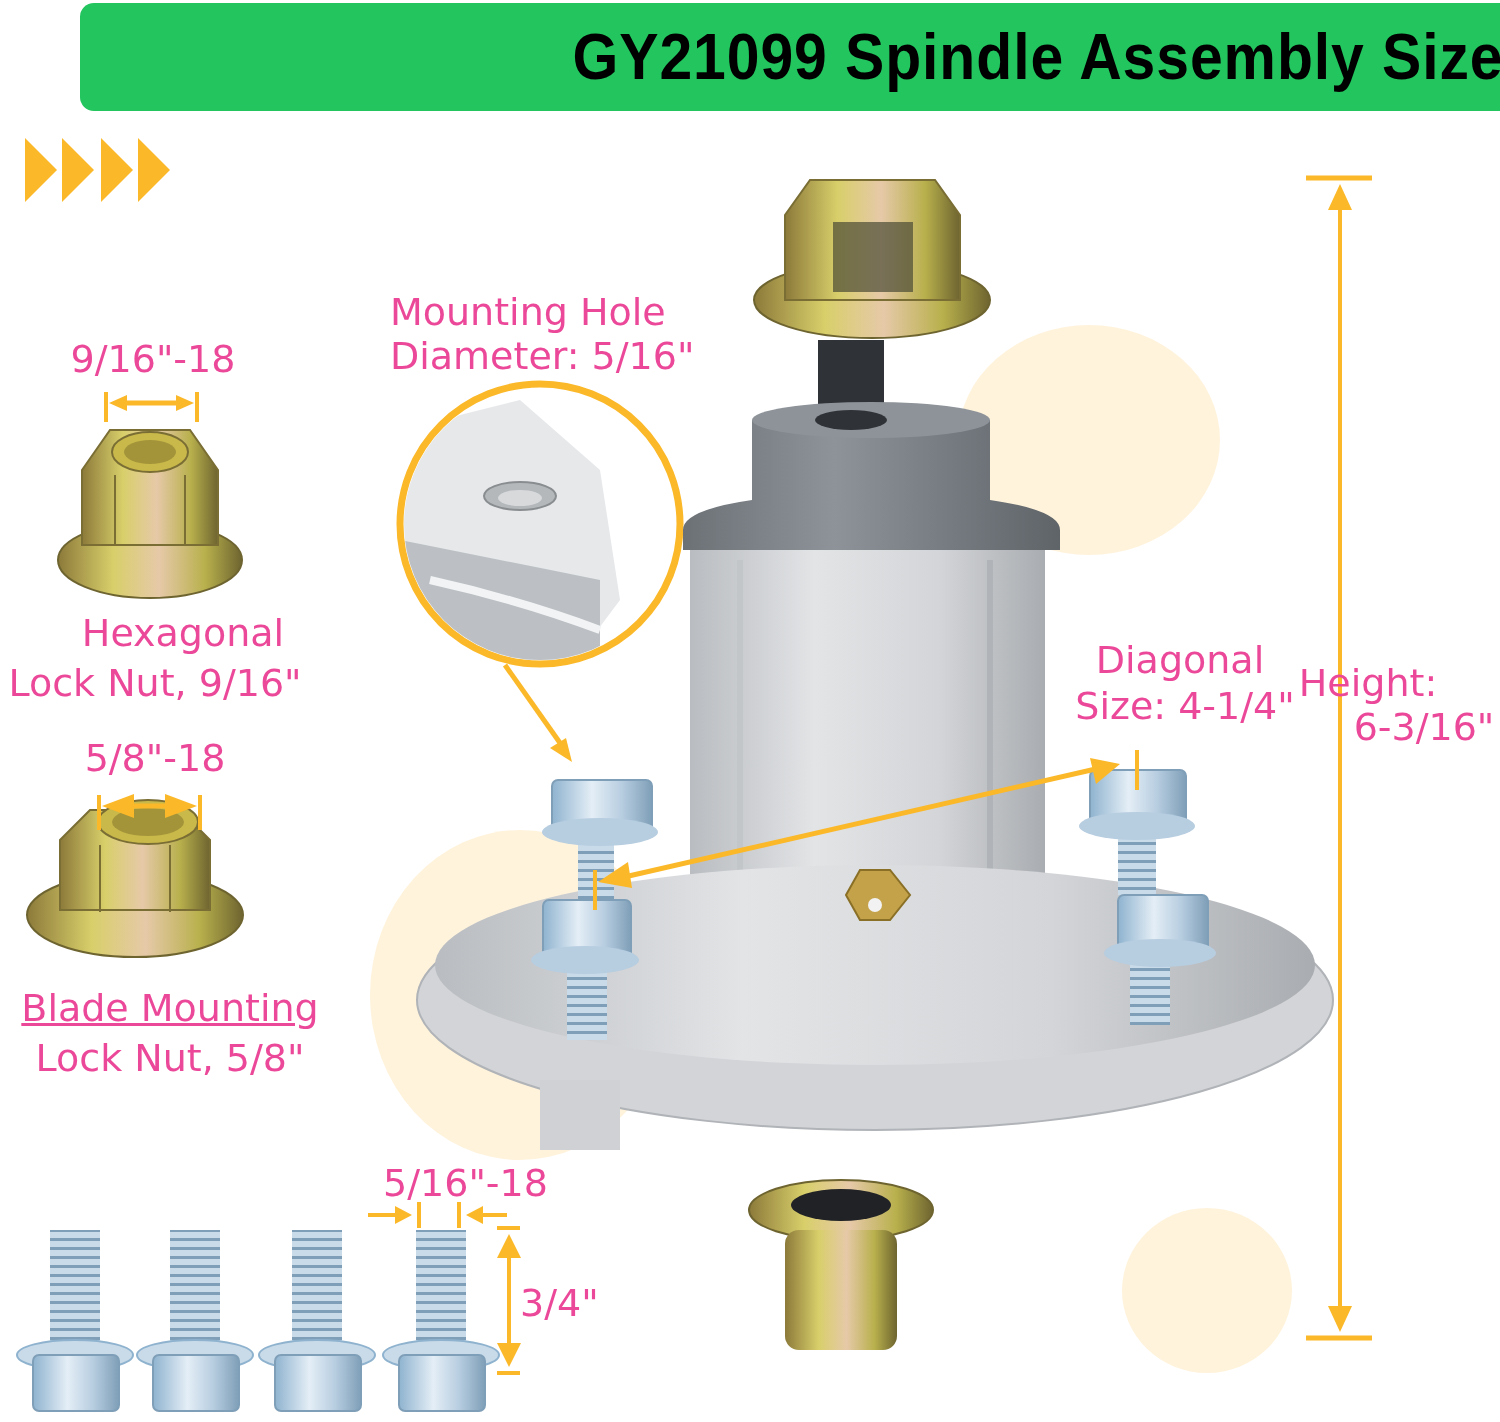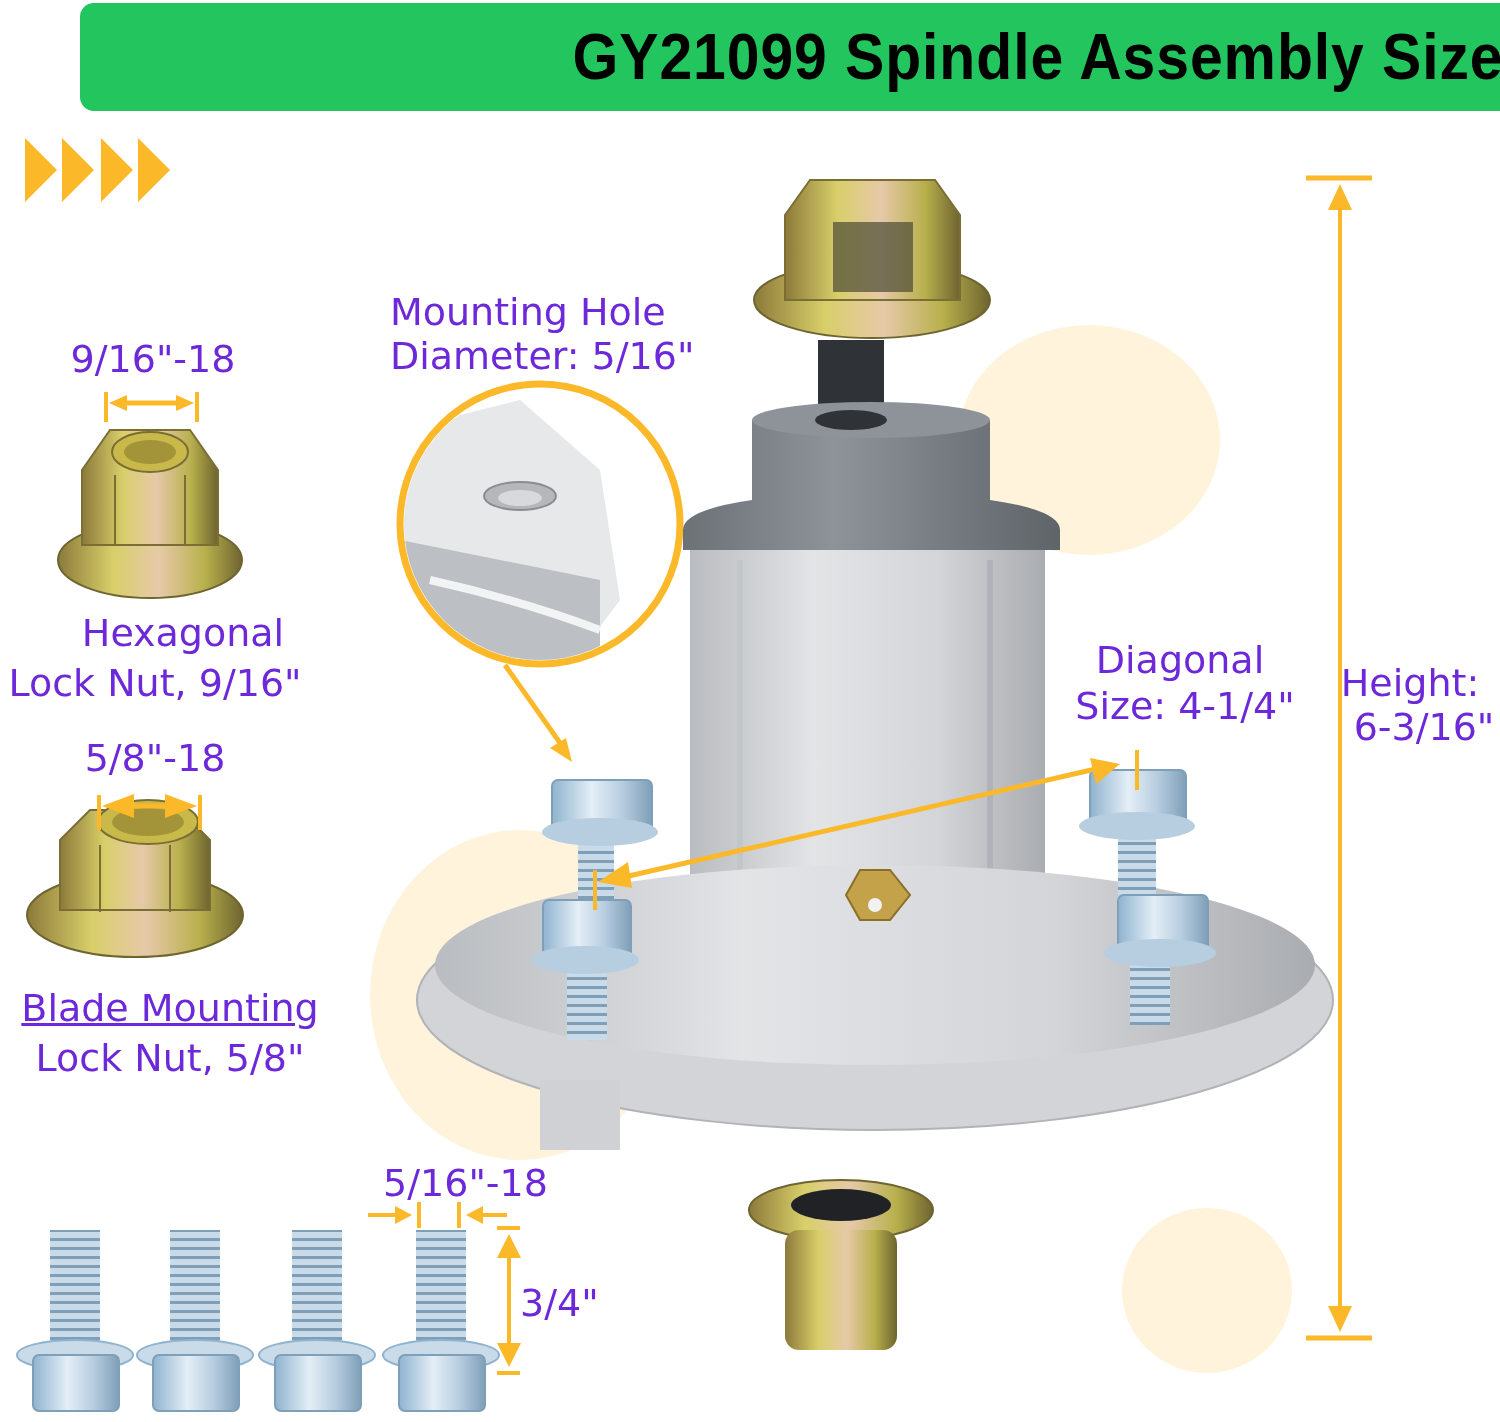--- a/index.html
+++ b/index.html
@@ -1,21 +1,21 @@
 <!DOCTYPE html>
 <html><head>
 <meta charset="utf-8">
 <style>
   html, body { margin:0; padding:0; background:#ffffff; }
   body { width:1500px; height:1422px; position:relative; overflow:hidden; font-family:"DejaVu Sans", sans-serif; color:#111; }
   .abs { position:absolute; }
   .banner { left:80px; top:3px; width:1464px; height:108px; background:#22c55e; border-radius:14px; display:flex; align-items:center; justify-content:flex-end; }
   .banner-title { font-family:"Liberation Sans", sans-serif; font-weight:bold; font-size:64px; letter-spacing:1px; color:#000; transform:scaleX(0.92); white-space:nowrap; }
   .chev { width:0; height:0; border-top:32px solid transparent; border-bottom:32px solid transparent; border-left:32px solid #fbb829; top:138px; }
-  .label { font-family:"DejaVu Sans", sans-serif; font-size:38px; line-height:46px; text-align:center; white-space:nowrap; color:#6d28d9; }
+  .label { font-family:"DejaVu Sans", sans-serif; font-size:38px; line-height:46px; text-align:center; white-space:nowrap; color:#ec4899; }
   .blob { border-radius:50%; background:#fff3dc; }
   svg { position:absolute; left:0; top:0; }
 </style>
 </head>
 <body>
 
 <div class="abs blob" style="left:958px;top:325px;width:262px;height:230px;"></div>
 <div class="abs blob" style="left:370px;top:830px;width:300px;height:330px;"></div>
 <div class="abs blob" style="left:1122px;top:1208px;width:170px;height:165px;"></div>
 
@@ -216,17 +216,17 @@
 <div class="abs label" style="left:60px;top:735px;width:190px;">5/8"-18</div>
 <div class="abs label" style="left:0px;top:985px;width:340px;text-decoration:underline;">Blade Mounting</div>
 <div class="abs label" style="left:0px;top:1035px;width:340px;">Lock Nut, 5/8"</div>
 
 <div class="abs label" style="left:390px;top:289px;width:300px;text-align:left;">Mounting Hole</div>
 <div class="abs label" style="left:390px;top:333px;width:320px;text-align:left;">Diameter: 5/16"</div>
 
 <div class="abs label" style="left:1070px;top:637px;width:220px;">Diagonal</div>
 <div class="abs label" style="left:1070px;top:683px;width:230px;">Size: 4-1/4"</div>
 
-<div class="abs label" style="left:1334px;top:660px;width:152px;">Height:</div>
+<div class="abs label" style="left:1292px;top:660px;width:152px;">Height:</div>
 <div class="abs label" style="left:1348px;top:704px;width:152px;">6-3/16"</div>
 
 <div class="abs label" style="left:378px;top:1160px;width:175px;">5/16"-18</div>
 <div class="abs label" style="left:520px;top:1280px;width:90px;text-align:left;">3/4"</div>
 
 </body></html>

